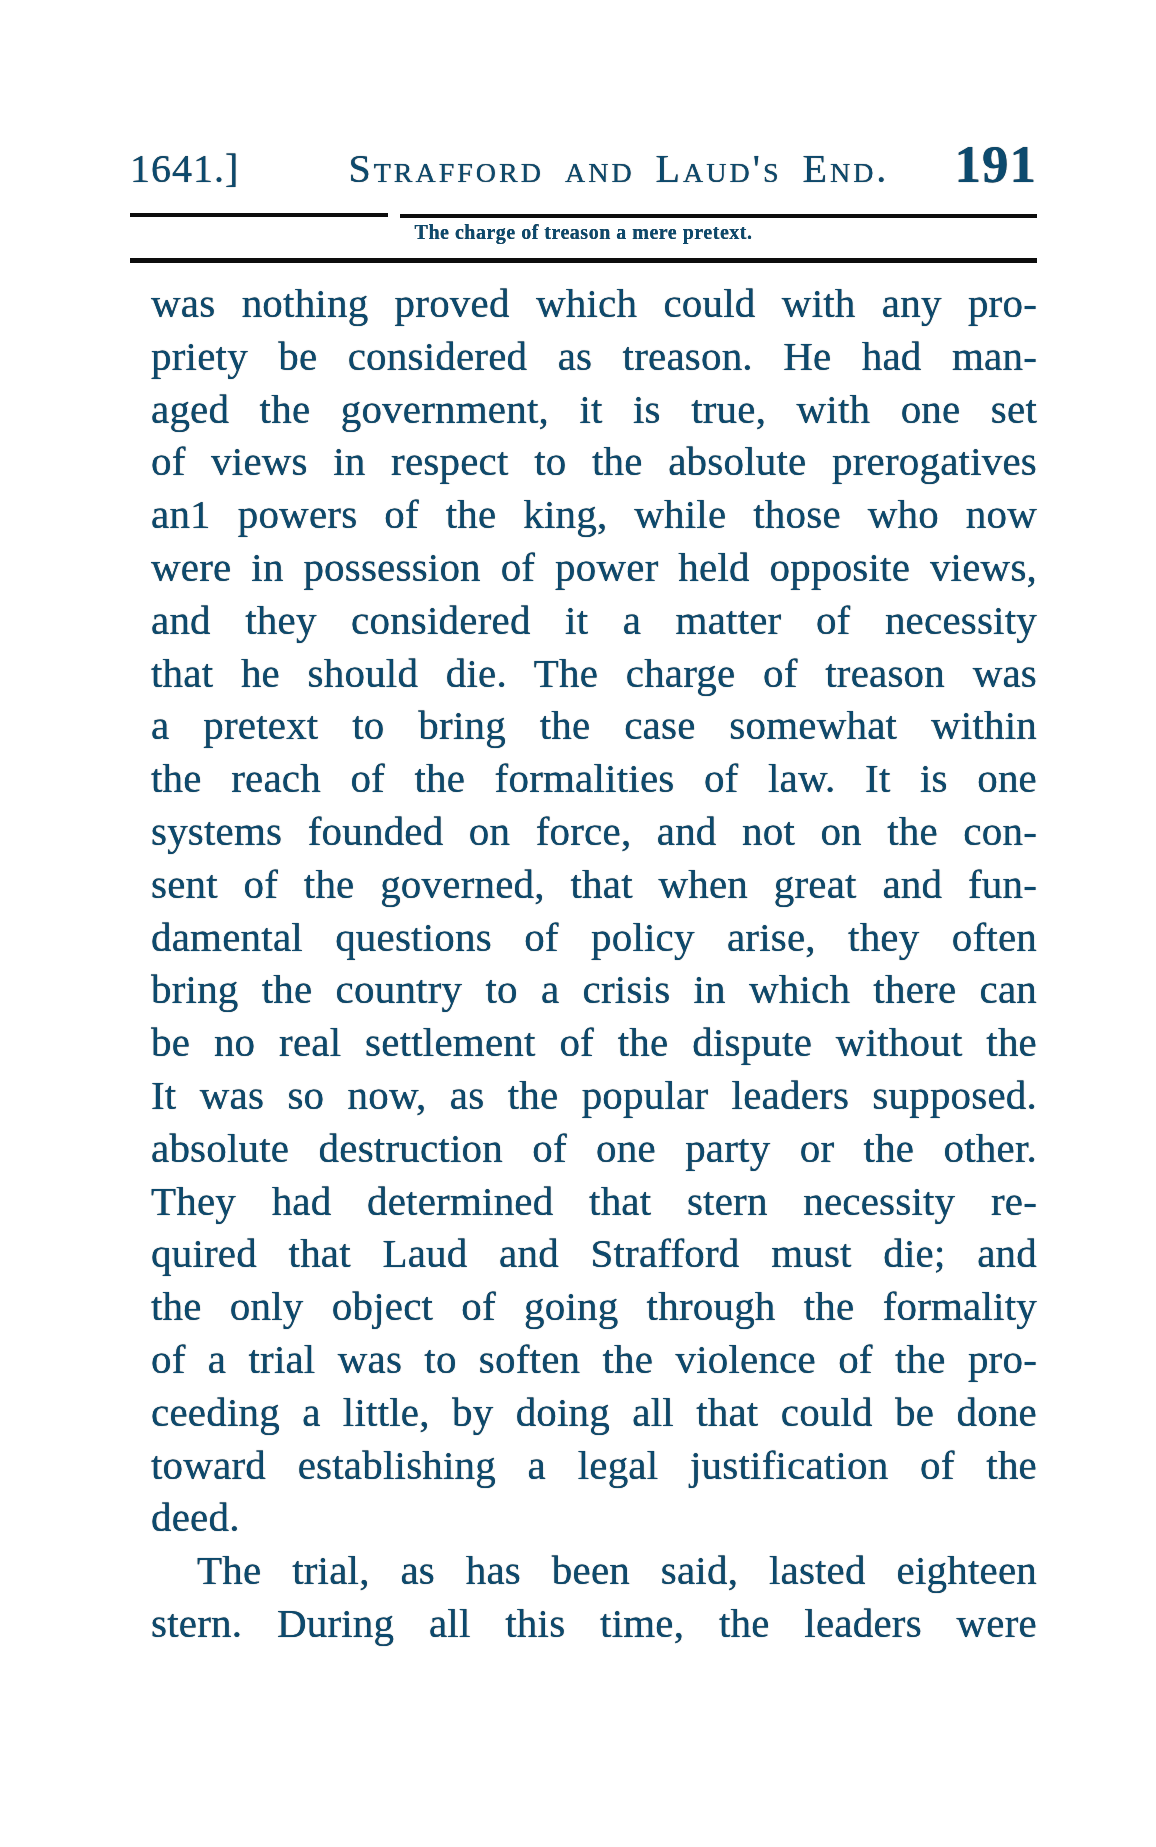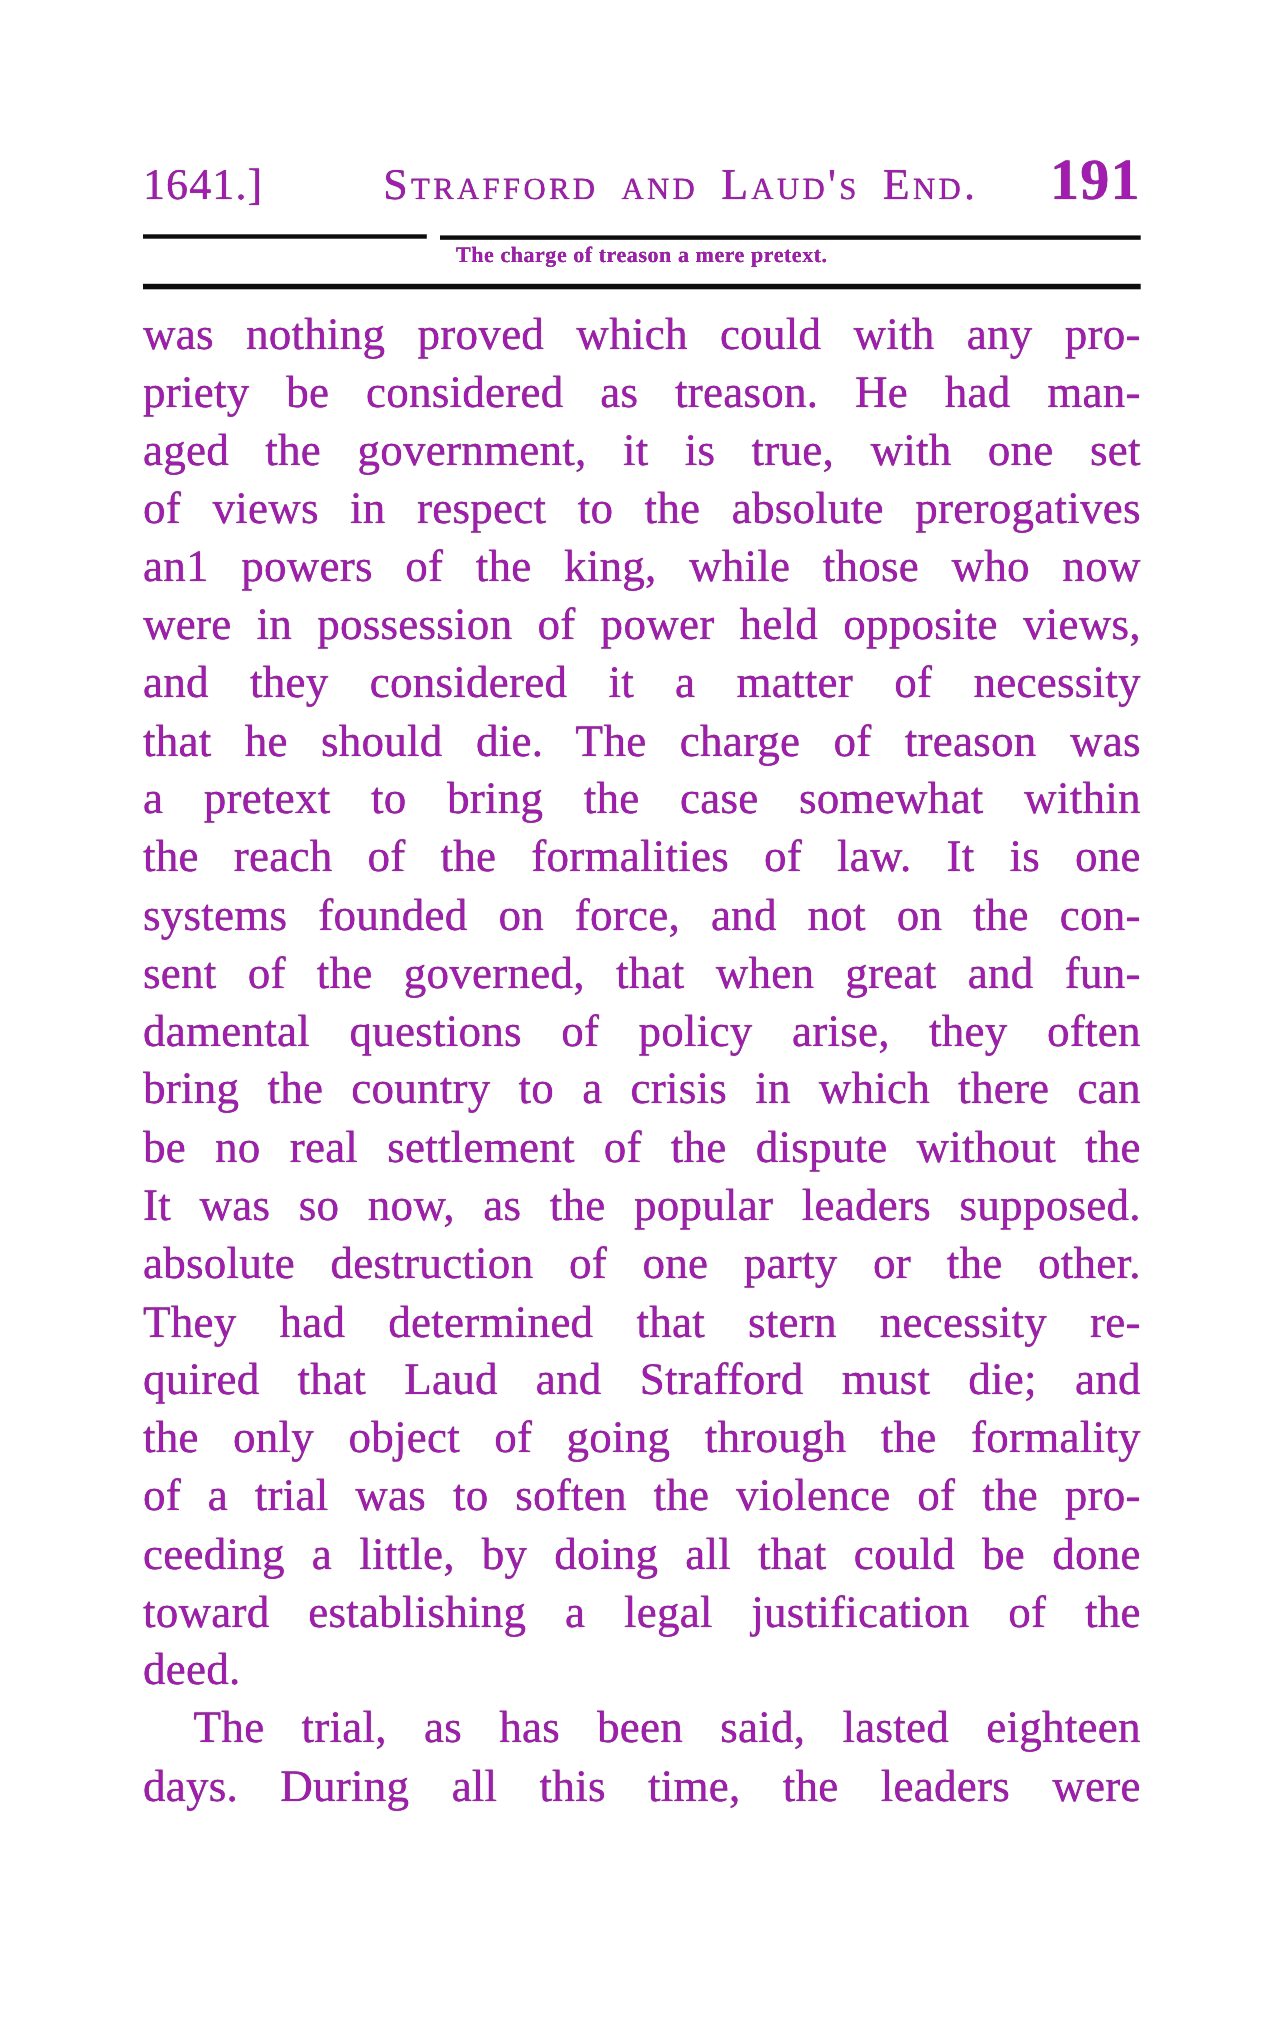--- a/index.html
+++ b/index.html
@@ -6,21 +6,21 @@
     margin: 0;
     padding: 0;
     background: #ffffff;
   }
   .page {
     position: relative;
     width: 1156px;
     height: 1847px;
     background: #ffffff;
     font-family: "Liberation Serif", serif;
-    color: #a21caf;
+    color: #0c4a6e;
     overflow: hidden;
   }
   
   .header {
     position: absolute;
     left: 130px;
     top: 134px;
     width: 907px;
     display: flex;
     justify-content: space-between;
@@ -73,20 +73,21 @@
   }
   .line {
     font-size: 41px;
     line-height: 52.8px;
     height: 52.8px;
     letter-spacing: 0.2px;
     text-align: justify;
     text-align-last: justify;
     white-space: normal;
     text-shadow: 0 0 0.8px rgba(0,0,0,0.85);
+    margin-left: 21px;
   }
   .line.flush {
     text-align-last: left;
   }
   .line.indent {
     text-indent: 46px;
   }
 </style>
 </head>
 <body>
@@ -125,16 +126,16 @@
       <div class="line">It was so now, as the popular leaders supposed.</div>
       <div class="line">absolute destruction of one party or the other.</div>
       <div class="line">They had determined that stern necessity re-</div>
       <div class="line">quired that Laud and Strafford must die; and</div>
       <div class="line">the only object of going through the formality</div>
       <div class="line">of a trial was to soften the violence of the pro-</div>
       <div class="line">ceeding a little, by doing all that could be done</div>
       <div class="line">toward establishing a legal justification of the</div>
       <div class="line flush">deed.</div>
       <div class="line indent">The trial, as has been said, lasted eighteen</div>
-      <div class="line">days. During all this time, the leaders were</div>
+      <div class="line">stern. During all this time, the leaders were</div>
     </div>
 
 </div>
 
 </body></html>

